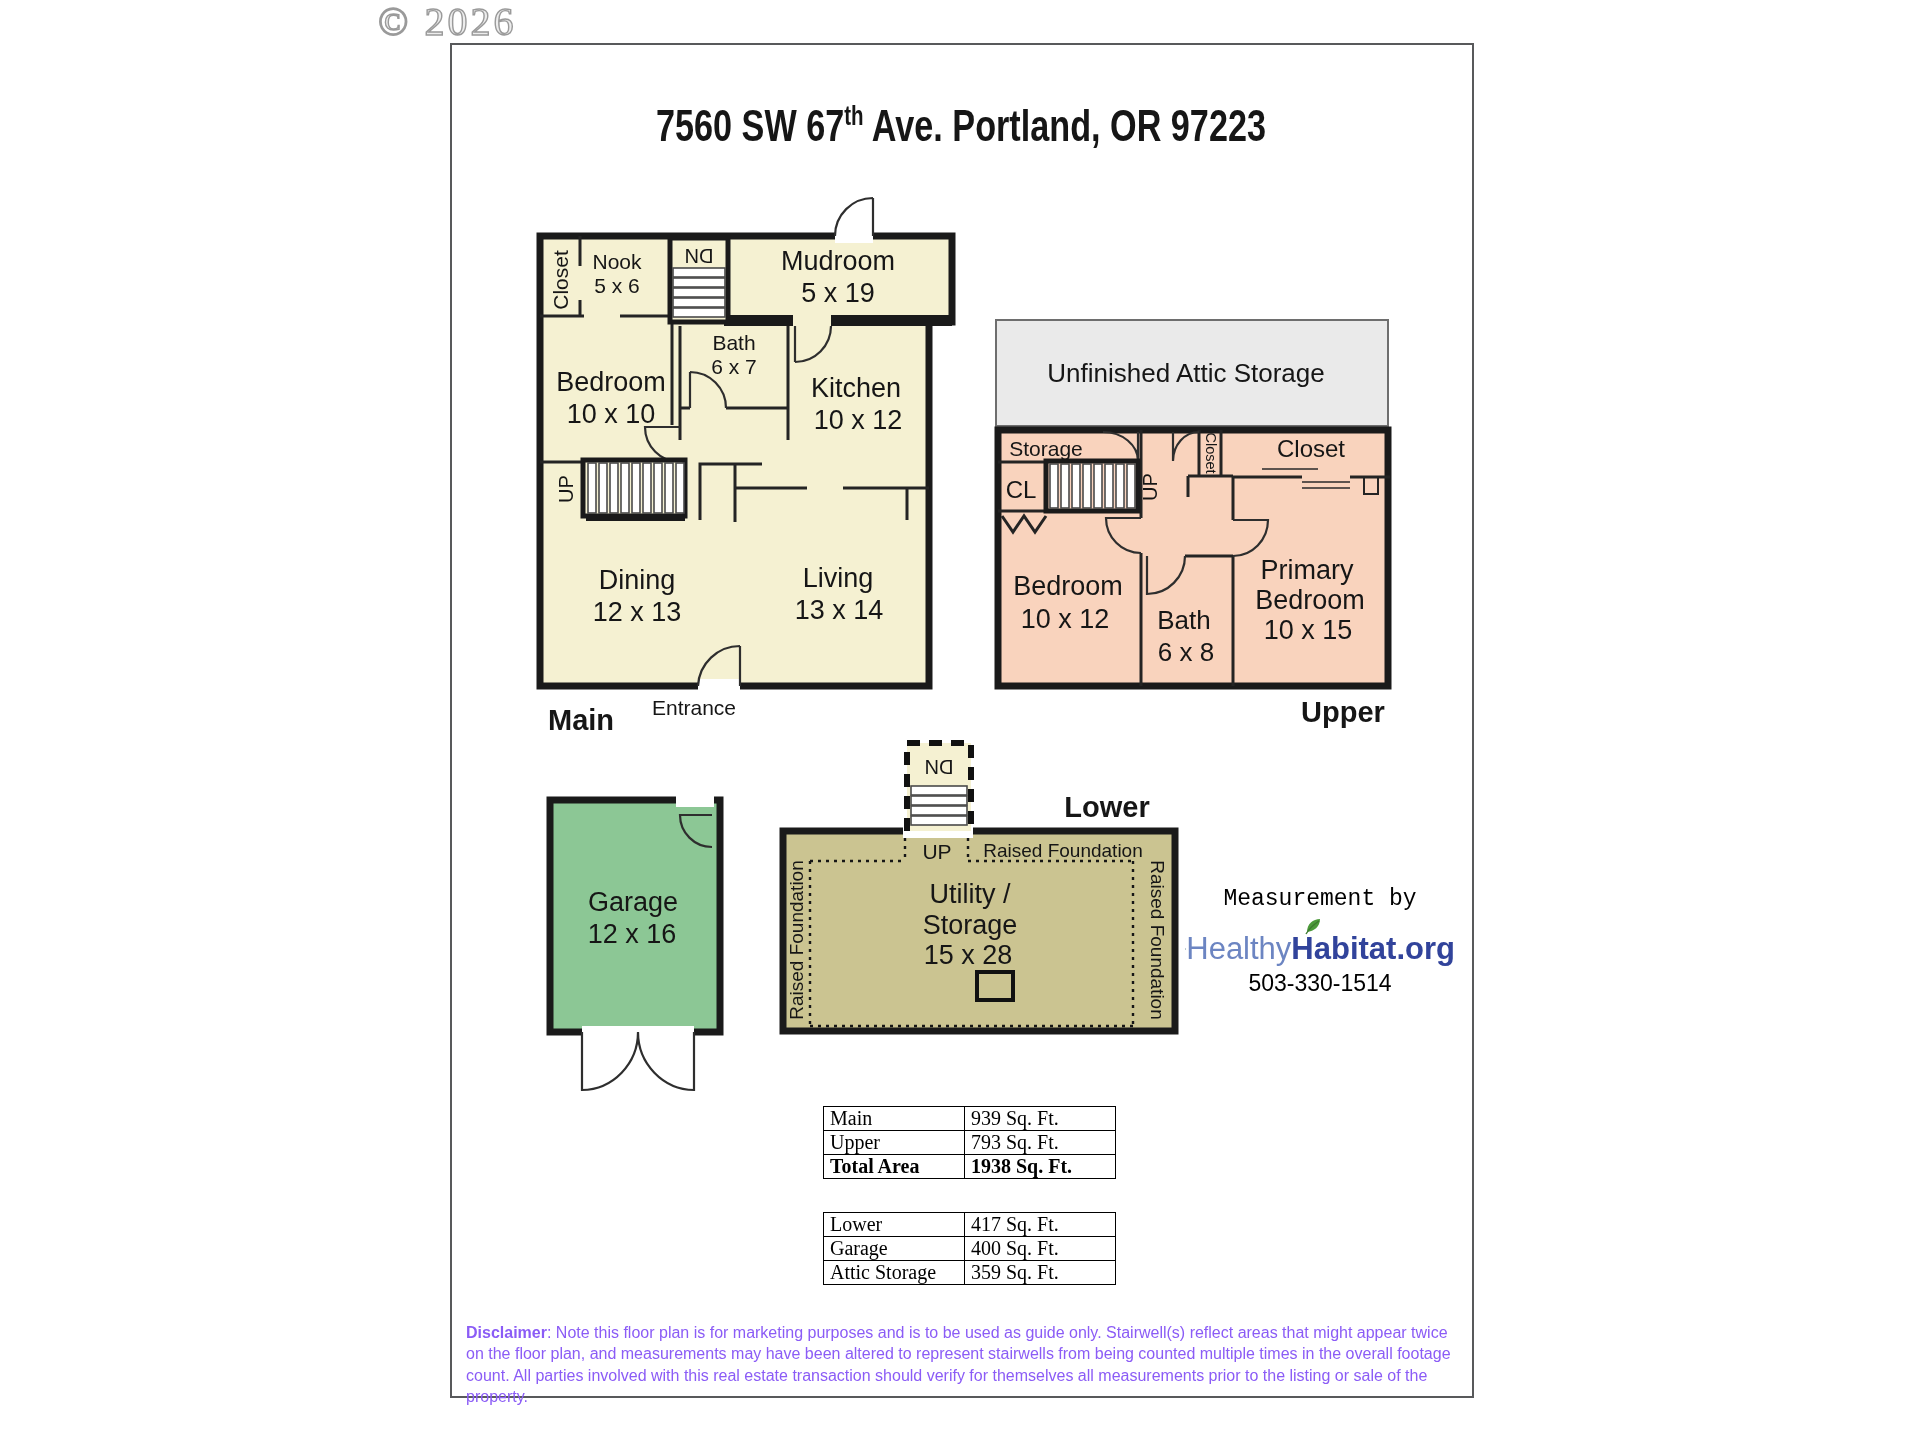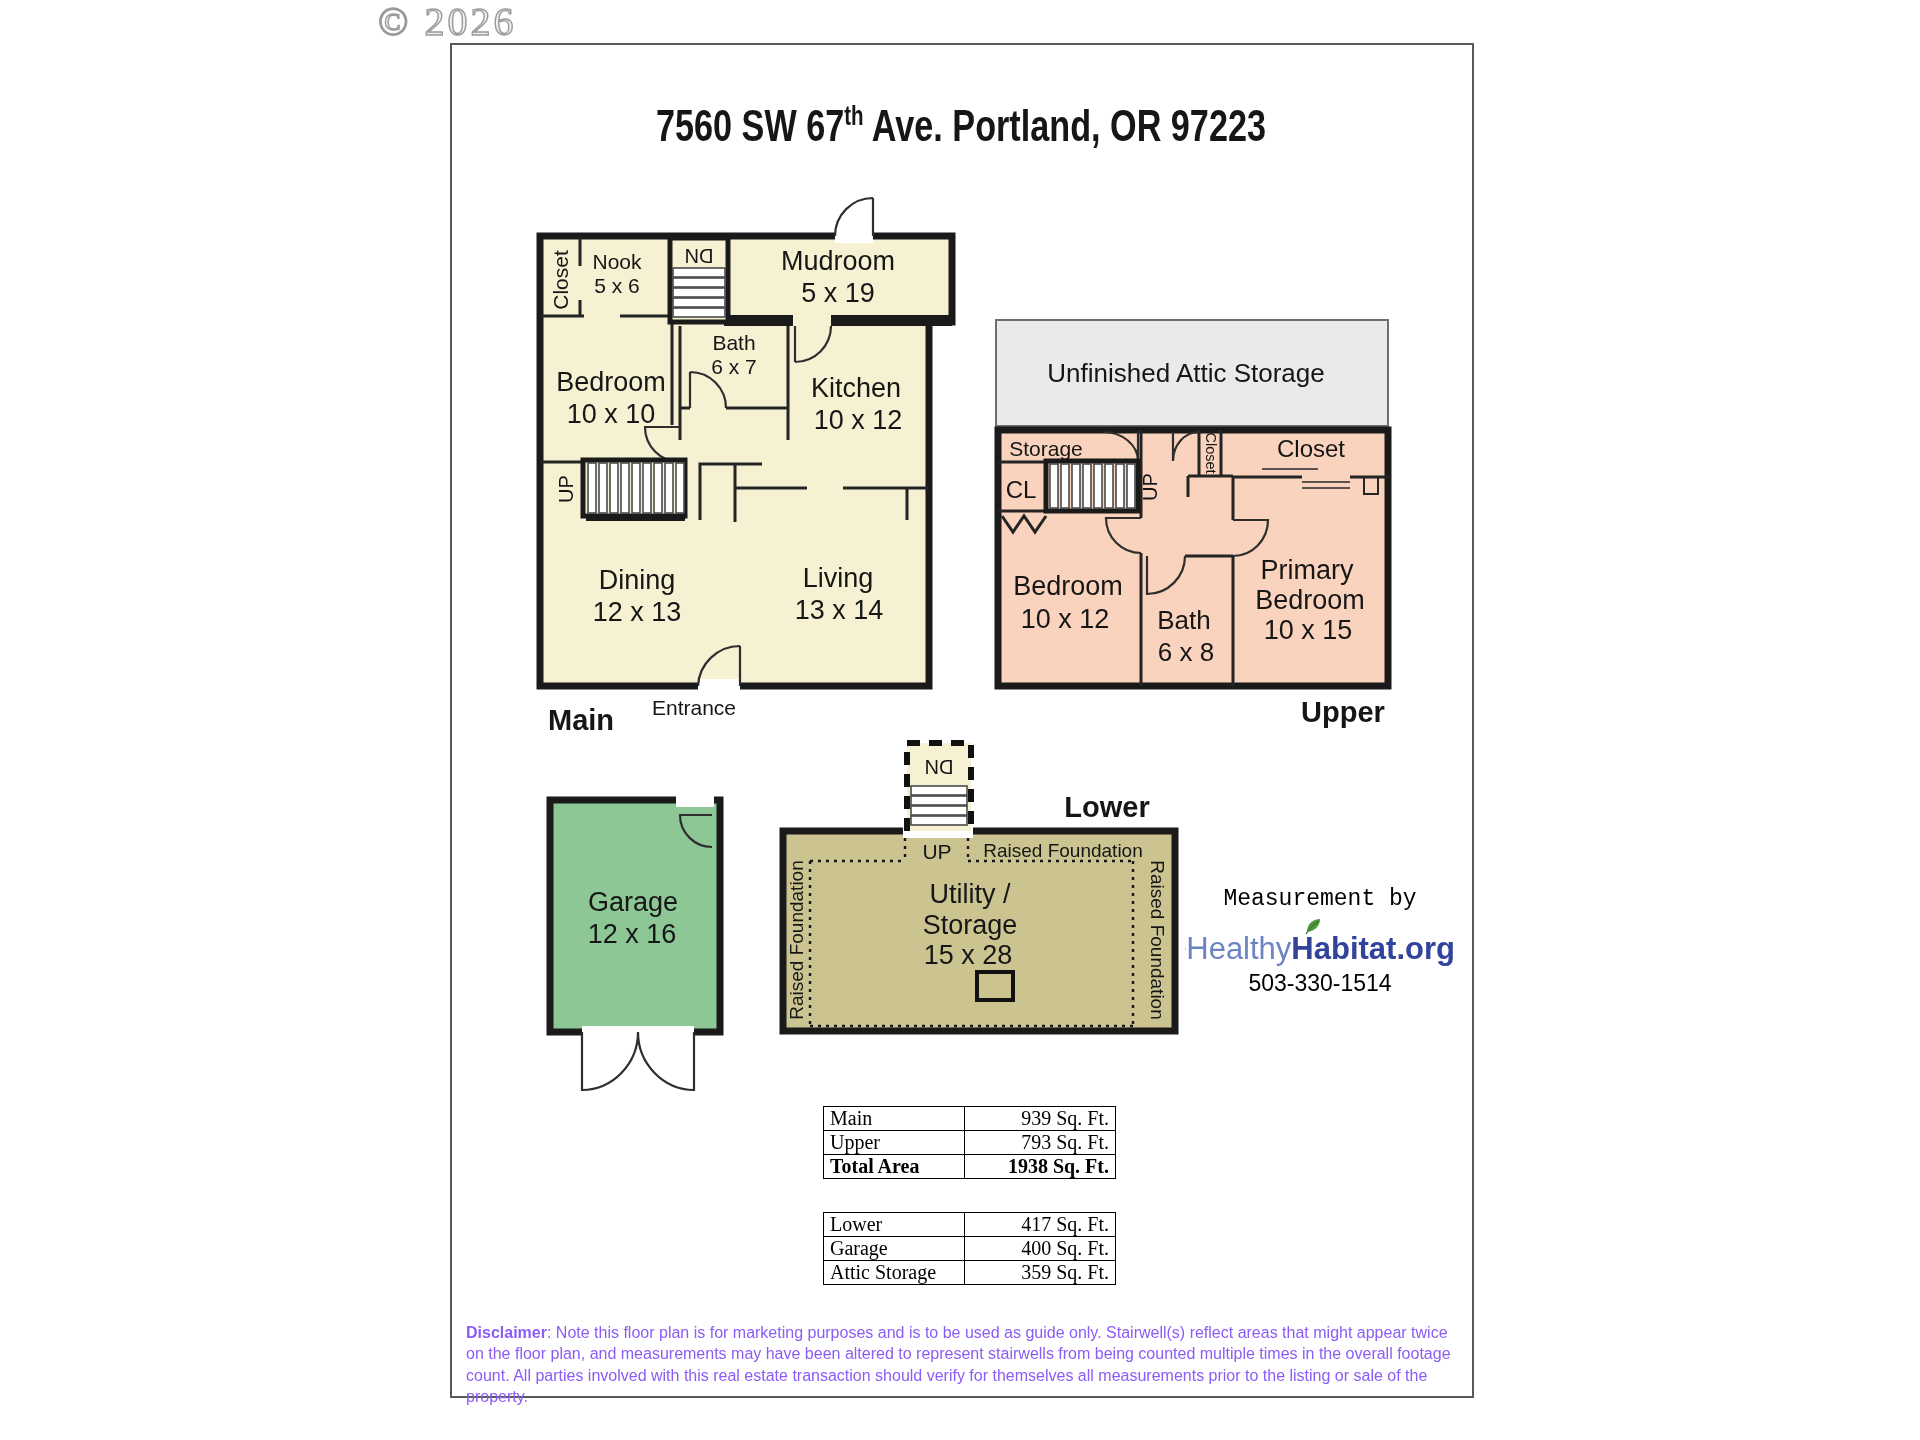--- a/index.html
+++ b/index.html
@@ -30,21 +30,21 @@
   .meas-caption{font-size:23px;color:#000;font-family:Liberation Mono, monospace;}
   .logo{position:relative;margin-top:16px;height:42px;display:flex;align-items:center;justify-content:center;}
   .logo-text{font-size:31px;white-space:nowrap;}
   .lh{color:#6c85c2;}
   .lb{color:#31439b;font-weight:bold;}
   .leaf-icon{position:absolute;left:118px;top:-12px;}
   .meas-phone{font-size:23px;color:#000;}
   table.area-table{position:absolute;border-collapse:collapse;font-family:"Liberation Serif",serif;
         font-size:20px;color:#000;}
   table.area-table td{border:1.6px solid #000;height:22px;padding:0 6px;width:128px;}
-  table.area-table td.val{width:138px;text-align:right;}
+  table.area-table td.val{width:138px;text-align:left;}
   table.area-table tr.bold td{font-weight:bold;}
   .t1{left:823px;top:1106px;}
   .t2{left:823px;top:1212px;}
   .disclaimer{position:absolute;left:466px;top:1322px;width:1002px;font-size:16px;line-height:1.33;color:#8b5cf6;}
 </style>
 </head>
 <body>
 
 <div class="page">
 

